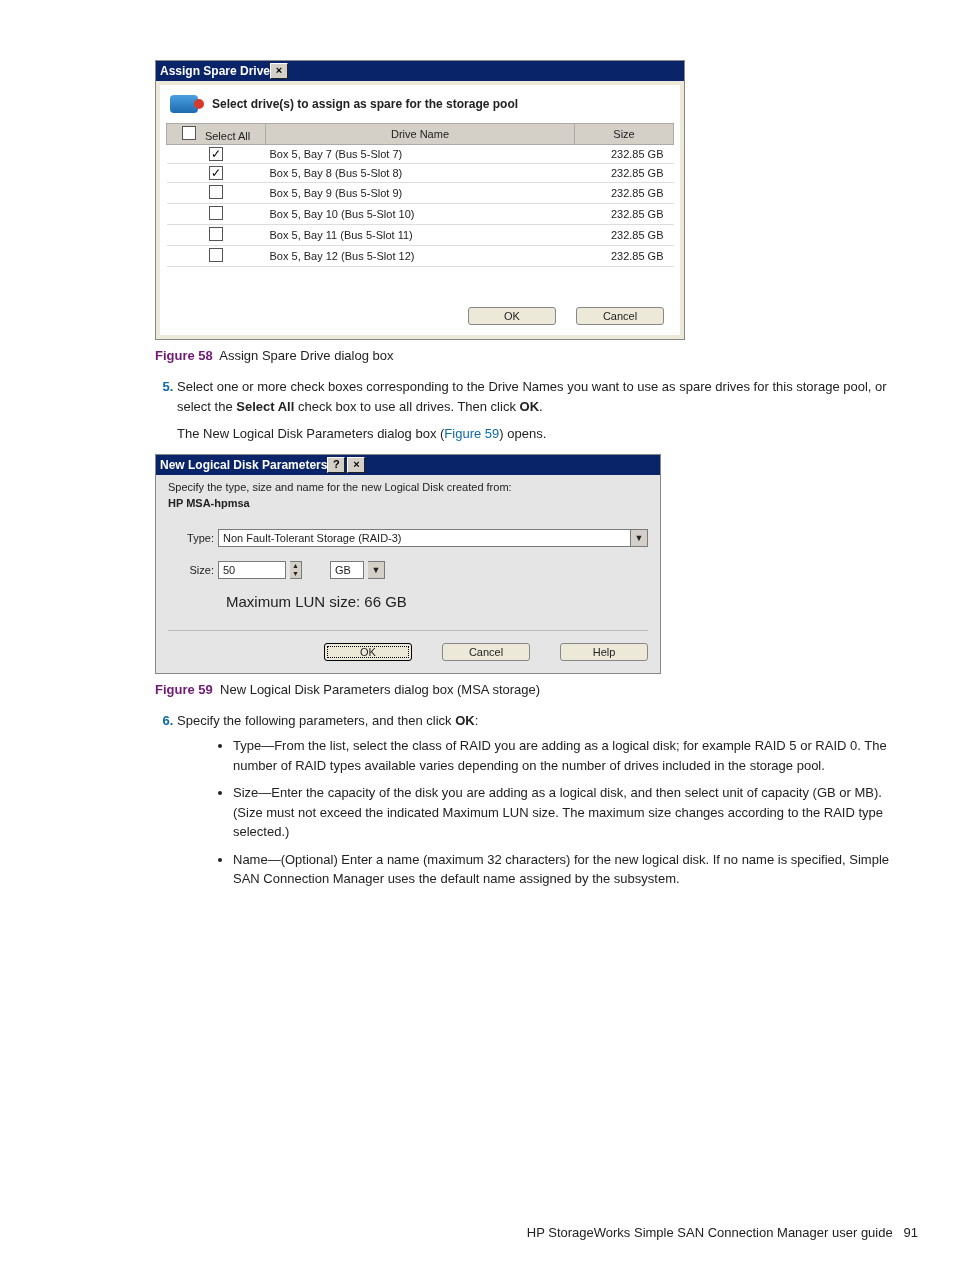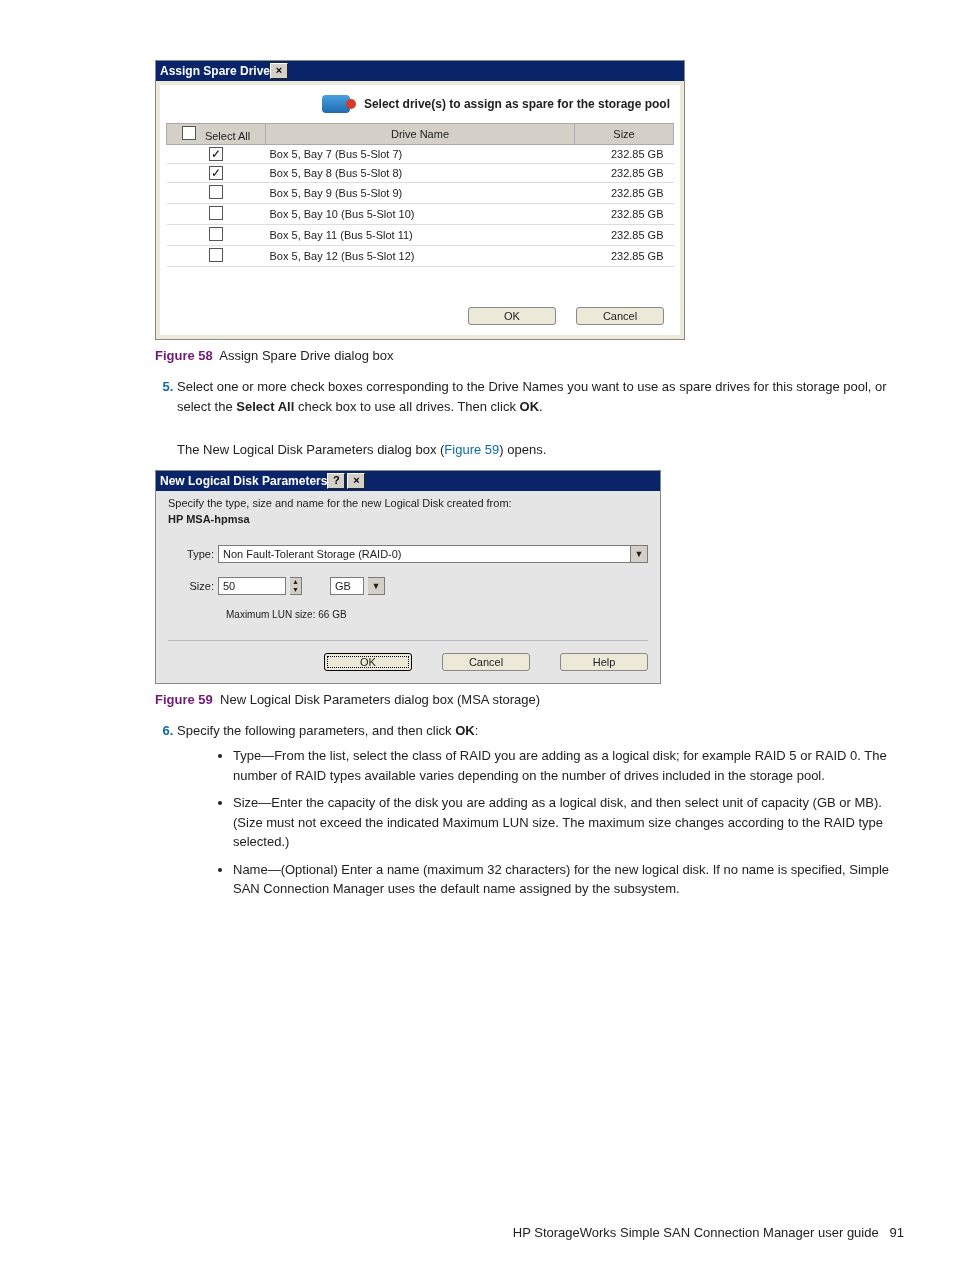--- a/index.html
+++ b/index.html
@@ -47,21 +47,20 @@
   .dlg-body {
     background: #fff;
     margin: 4px;
     padding: 6px 6px 10px 6px;
   }
   .inst-row {
     display: flex;
     align-items: center;
     gap: 14px;
     padding: 4px 4px 10px 4px;
-    justify-content: flex-end;
   }
   .drive-icon {
     width: 28px;
     height: 18px;
     background: linear-gradient(#4aa0e0, #1d6bb0);
     border-radius: 4px;
     position: relative;
   }
   .drive-icon::after {
     content: "";
@@ -208,40 +207,40 @@
     border-left: none;
   }
   .spin span {
     font-size: 7px;
     line-height: 8px;
     padding: 0 2px;
     background: #d4d0c8;
   }
   .maxlun {
     margin-left: 58px;
-    font-size: 10px;
+    font-size: 15px;
     margin-bottom: 20px;
   }
   .dlg2-buttons {
     display: flex;
     justify-content: flex-end;
     gap: 30px;
     border-top: 1px solid #bbb;
     padding-top: 12px;
   }
   .dlg2-buttons .winbtn.default {
     outline: 1px dotted #000;
     outline-offset: -4px;
     border: 1px solid #000;
   }
   
   .footer {
     position: absolute;
     bottom: 30px;
-    right: 50px;
+    right: 36px;
     font-size: 13px;
   }
 </style>
 </head>
 <body>
 
 <div class="page">
 
   <div class="dlg">
     <div class="dlg-title">
@@ -305,42 +304,42 @@
   </div>
 
   <div class="fig-cap">
     <span class="fignum">Figure 58</span>&nbsp;
     <span>Assign Spare Drive dialog box</span>
   </div>
 
   <ol class="steps" start="5">
     <li>
       <span>Select one or more check boxes corresponding to the Drive Names you want to use as spare drives for this storage pool, or select the </span><b>Select All</b><span> check box to use all drives. Then click </span><b>OK</b><span>.</span>
-      <div style="margin-top:24px">
+      <div style="margin-top:8px">
         <span>The New Logical Disk Parameters dialog box (</span><span class="link">Figure 59</span><span>) opens.</span>
       </div>
     </li>
   </ol>
 
   <div class="dlg2">
     <div class="dlg-title">
       <span>New Logical Disk Parameters</span>
       <span class="title-icons">
         <span class="dlg-close">?</span>
         <span class="dlg-close">×</span>
       </span>
     </div>
     <div class="dlg-body2">
       <div>Specify the type, size and name for the new Logical Disk created from:</div>
       <div style="font-weight:bold;margin:4px 0 20px 0">HP MSA-hpmsa</div>
 
       <div class="field-row">
         <span class="field-label">Type:</span>
         <div class="select-wide">
-          <span class="txtinput" style="flex:1">Non Fault-Tolerant Storage (RAID-0)</span>
+          <span class="txtinput" style="flex:1">Non Fault-Tolerant Storage (RAID-3)</span>
           <span class="select-arrow">▼</span>
         </div>
       </div>
 
       <div class="field-row">
         <span class="field-label">Size:</span>
         <span class="txtinput" style="width:68px">50</span>
         <span class="spin">
             <span>▲</span>
             <span>▼</span>

